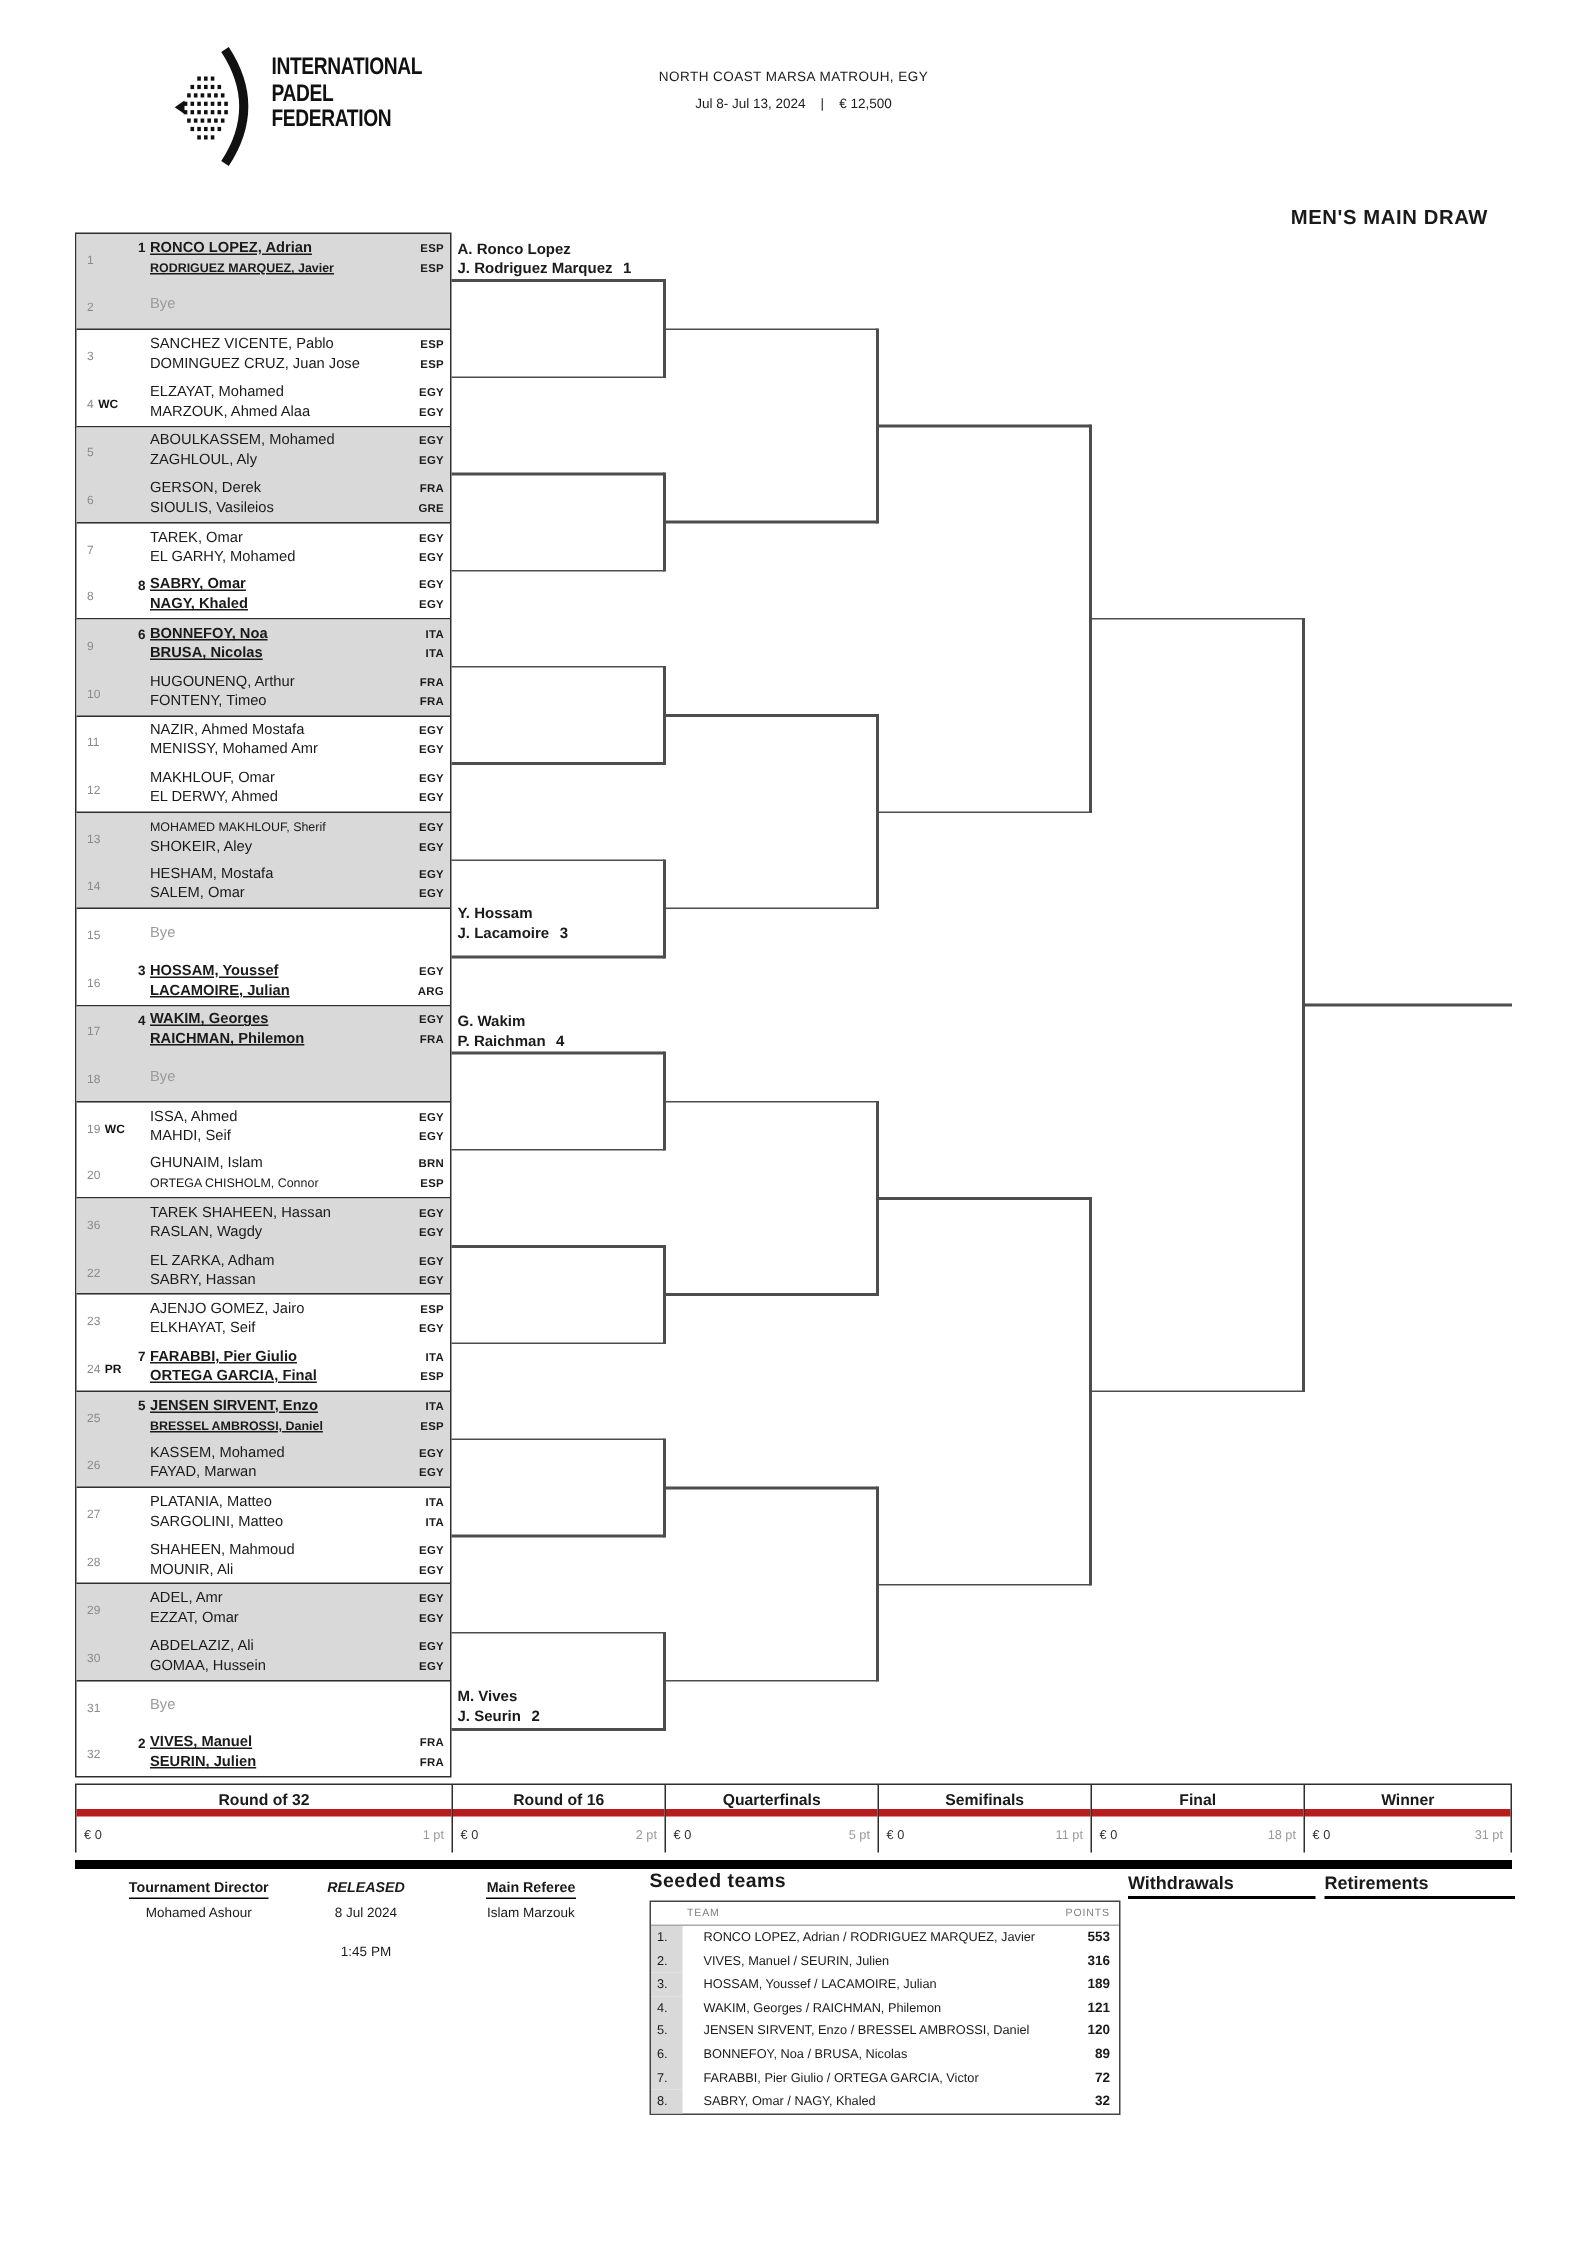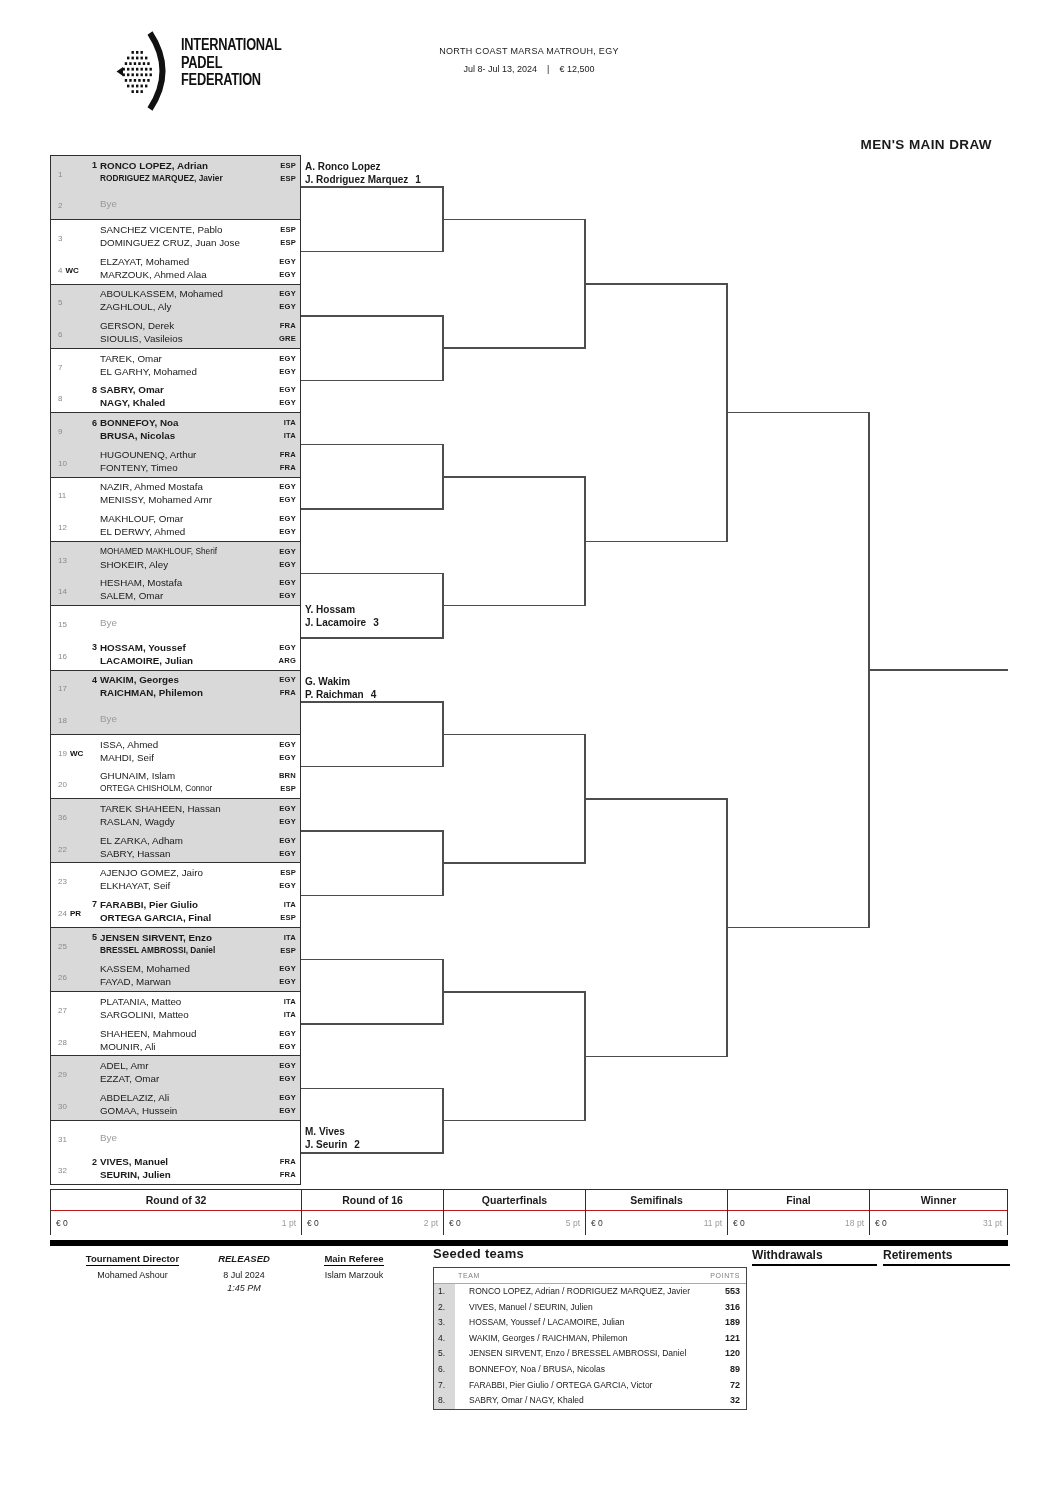--- a/index.html
+++ b/index.html
@@ -26,38 +26,38 @@
   .match:last-child{border-bottom:none;}
   .match.shaded{background:#d9d9d9;}
   .trow{flex:1 1 0;position:relative;}
   .pos{position:absolute;left:4px;top:50%;transform:translateY(-50%);width:44px;white-space:nowrap;}
   .posnum{font-size:8px;color:#8a8a8a;padding-left:3px;}
   .postag{font-size:8px;font-weight:bold;color:#111;margin-left:3px;}
   .seednum{position:absolute;left:30px;top:calc(50% - 12.5px);width:16px;height:13px;line-height:13px;
            text-align:right;font-size:9px;font-weight:bold;}
   .names{position:absolute;left:49px;top:50%;transform:translateY(-50%);}
   .pname{font-size:9.8px;line-height:13px;white-space:nowrap;}
-  .pname.b{font-weight:bold;}
+  .pname.b{font-weight:bold;text-decoration:underline;}
   .pname.small{font-size:8.3px;}
   .ccs{position:absolute;right:4px;top:50%;transform:translateY(-50%);text-align:right;}
   .cc{font-size:7.6px;font-weight:bold;line-height:13px;letter-spacing:0.2px;}
   .bye{position:absolute;left:49px;top:50%;transform:translateY(-50%);color:#9a9a9a;font-size:9.8px;}
 
   
   #bracket-lines .bl-h{position:absolute;height:1.5px;background:#4d4d4d;}
   #bracket-lines .bl-v{position:absolute;width:1.5px;background:#4d4d4d;}
   .r16-label{position:absolute;width:170px;font-size:10px;font-weight:bold;line-height:13px;white-space:nowrap;}
   .r16-label .seed{margin-left:7px;}
 
   
   #rounds-bar{position:absolute;left:50px;top:1189px;height:46px;display:flex;border-top:1px solid #2f2f2f;}
   .rcol{border-left:1px solid #2f2f2f;display:flex;flex-direction:column;}
   .rcol:last-child{border-right:1px solid #2f2f2f;}
   .rcol .rhead{height:21px;line-height:21px;text-align:center;font-weight:bold;font-size:10.5px;
-               border-bottom:1px solid #b91c1c;}
+               border-bottom:5px solid #b91c1c;}
   .rcol .rvals{flex:1;display:flex;align-items:center;justify-content:space-between;font-size:8.5px;}
   .rcol .rprize{color:#333;padding-left:5px;}
   .rcol .rpts{color:#9a9a9a;padding-right:5px;}
   #thick-bar{position:absolute;left:50px;top:1240px;width:958px;height:6px;background:#000;}
 
   
   .foot-block{position:absolute;top:1248px;text-align:center;}
   .foot-label{display:inline-block;font-size:9.5px;font-weight:bold;border-bottom:1.5px solid #000;
               padding-bottom:1px;white-space:nowrap;}
   .foot-label.nou{border-bottom:none;font-style:italic;}
@@ -621,21 +621,21 @@
     </div>
   <div id="thick-bar" data-interactable="false"></div>
 
   <div class="foot-block" style="left:55px;width:155px;" data-interactable="false">
     <div class="foot-label" data-interactable="false">Tournament Director</div>
     <div class="foot-val" data-interactable="false">Mohamed Ashour</div>
   </div>
   <div class="foot-block" style="left:198px;width:92px;" data-interactable="false">
     <div class="foot-label nou" data-interactable="false">RELEASED</div>
     <div class="foot-val" data-interactable="false">8 Jul 2024</div>
-    <div class="foot-val" style="margin-top:3px;font-style:italic;" data-interactable="false">1:45 PM</div>
+    <div class="foot-val" style="margin-top:16px;" data-interactable="false">1:45 PM</div>
   </div>
   <div class="foot-block" style="left:298px;width:112px;" data-interactable="false">
     <div class="foot-label" data-interactable="false">Main Referee</div>
     <div class="foot-val" data-interactable="false">Islam Marzouk</div>
   </div>
 
   <div id="seeded-title" data-interactable="false">Seeded teams</div>
   <div id="seeded-table" data-interactable="false">
     <div class="shead" data-interactable="false">
       <span class="h-team" data-interactable="false">TEAM</span>

